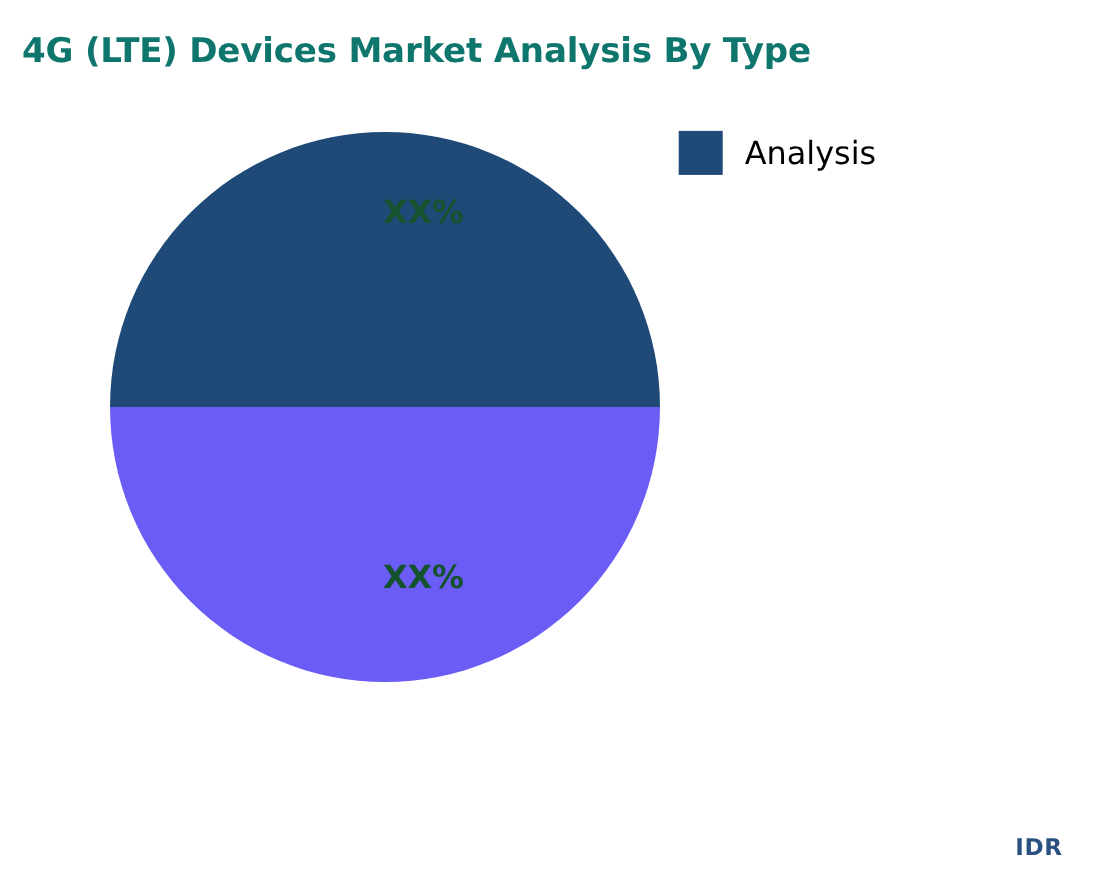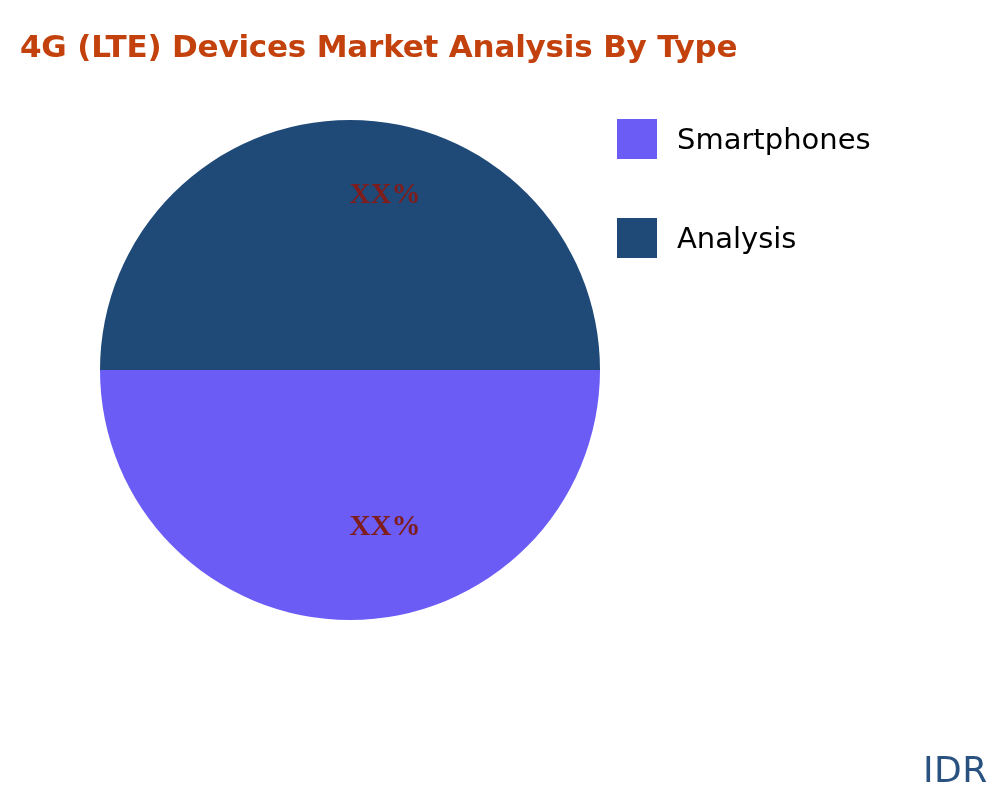--- a/index.html
+++ b/index.html
@@ -23,21 +23,21 @@
     height: 800px;
   }
 
   
   #chart-title {
     position: absolute;
     left: 20px;
     top: 27px;
     font-size: 31px;
     font-weight: bold;
-    color: #c2410c;
+    color: #0f766e;
     letter-spacing: -0.2px;
     white-space: nowrap;
     line-height: 38px;
   }
 
   
   #pie-wrap {
     position: absolute;
     left: 100px;
     top: 120px;
@@ -47,25 +47,24 @@
   #pie-svg {
     display: block;
     width: 500px;
     height: 500px;
   }
 
   .slice-label {
     position: absolute;
     font-size: 29px;
     font-weight: bold;
-    color: #7f1d1d;
+    color: #14532d;
     white-space: nowrap;
     transform: translate(-50%, -50%);
     line-height: 1;
-    font-family: Liberation Serif, serif;
   }
   
   #slice-label-tablets     { left: 285px; top: 73px; }
   #slice-label-smartphones { left: 285px; top: 405px; }
 
   
   #legend {
     position: absolute;
     left: 617px;
     top: 119px;
@@ -94,22 +93,22 @@
     font-size: 29px;
     color: #000000;
     white-space: nowrap;
   }
 
   
   #watermark {
     position: absolute;
     left: 923px;
     top: 753px;
-    font-size: 36px;
-    font-weight: normal;
+    font-size: 21px;
+    font-weight: bold;
     color: #2a5280;
     letter-spacing: 0.5px;
     white-space: nowrap;
     line-height: 34px;
   }
 </style>
 </head>
 <body style="background: rgb(255, 255, 255);">
 
 <div id="chart-root">
@@ -124,24 +123,20 @@
       <path id="slice-smartphones" d="M 250 250 L 500 250 A 250 250 0 0 1 0 250 Z" fill="#6b5cf6"></path>
     </svg>
 
     <div class="slice-label" id="slice-label-tablets">XX%</div>
 
     <div class="slice-label" id="slice-label-smartphones">XX%</div>
   </div>
 
   <div id="legend">
 
-    <div class="legend-item">
-      <span class="legend-swatch" id="swatch-smartphones" style="background: rgb(107, 92, 246);"></span>
-      <span class="legend-label">Smartphones</span>
-    </div>
 
     <div class="legend-item">
       <span class="legend-swatch" id="swatch-tablets" style="background: rgb(31, 74, 120);"></span>
       <span class="legend-label">Analysis</span>
     </div>
 
   </div>
 
   <div id="watermark" style="color: rgb(42, 82, 128);">IDR</div>
 

